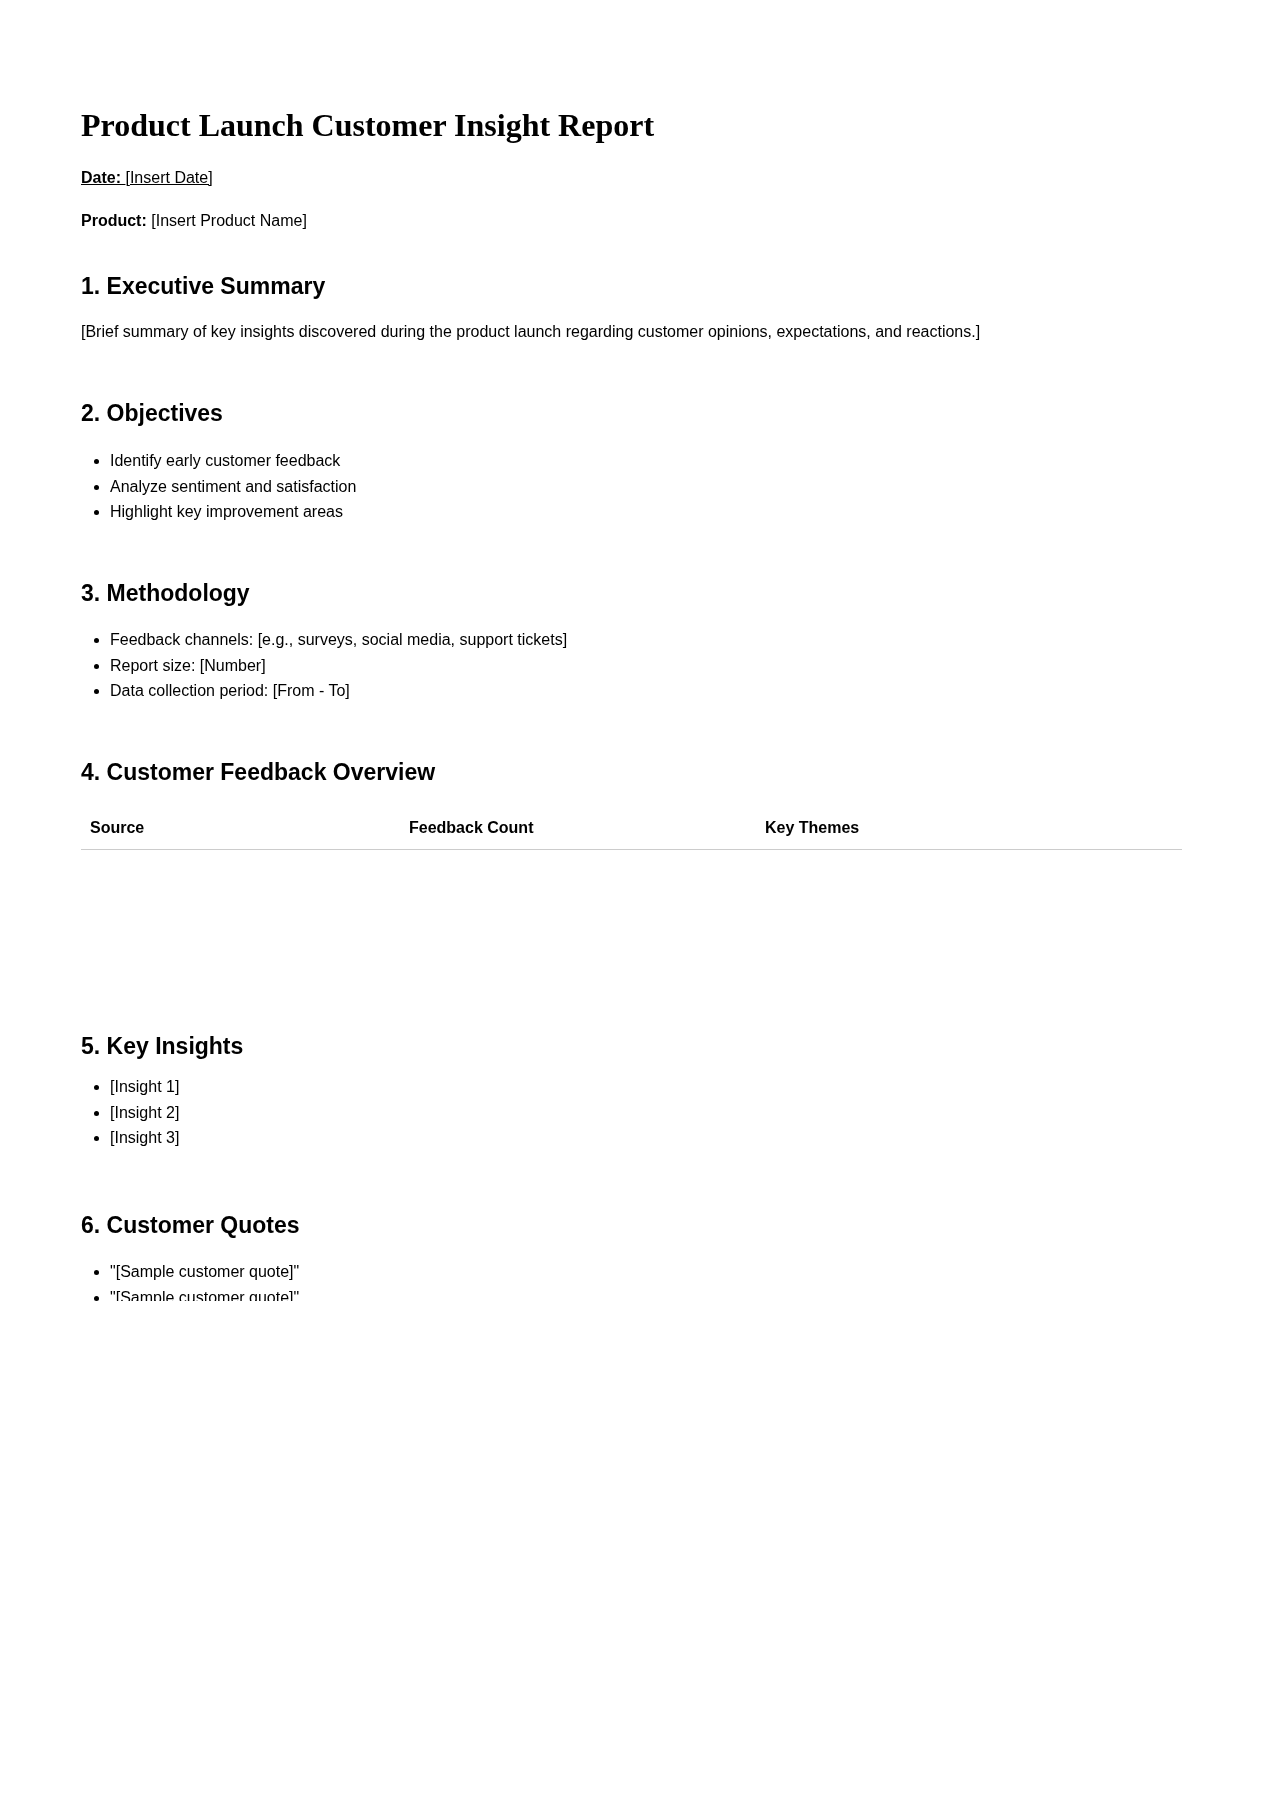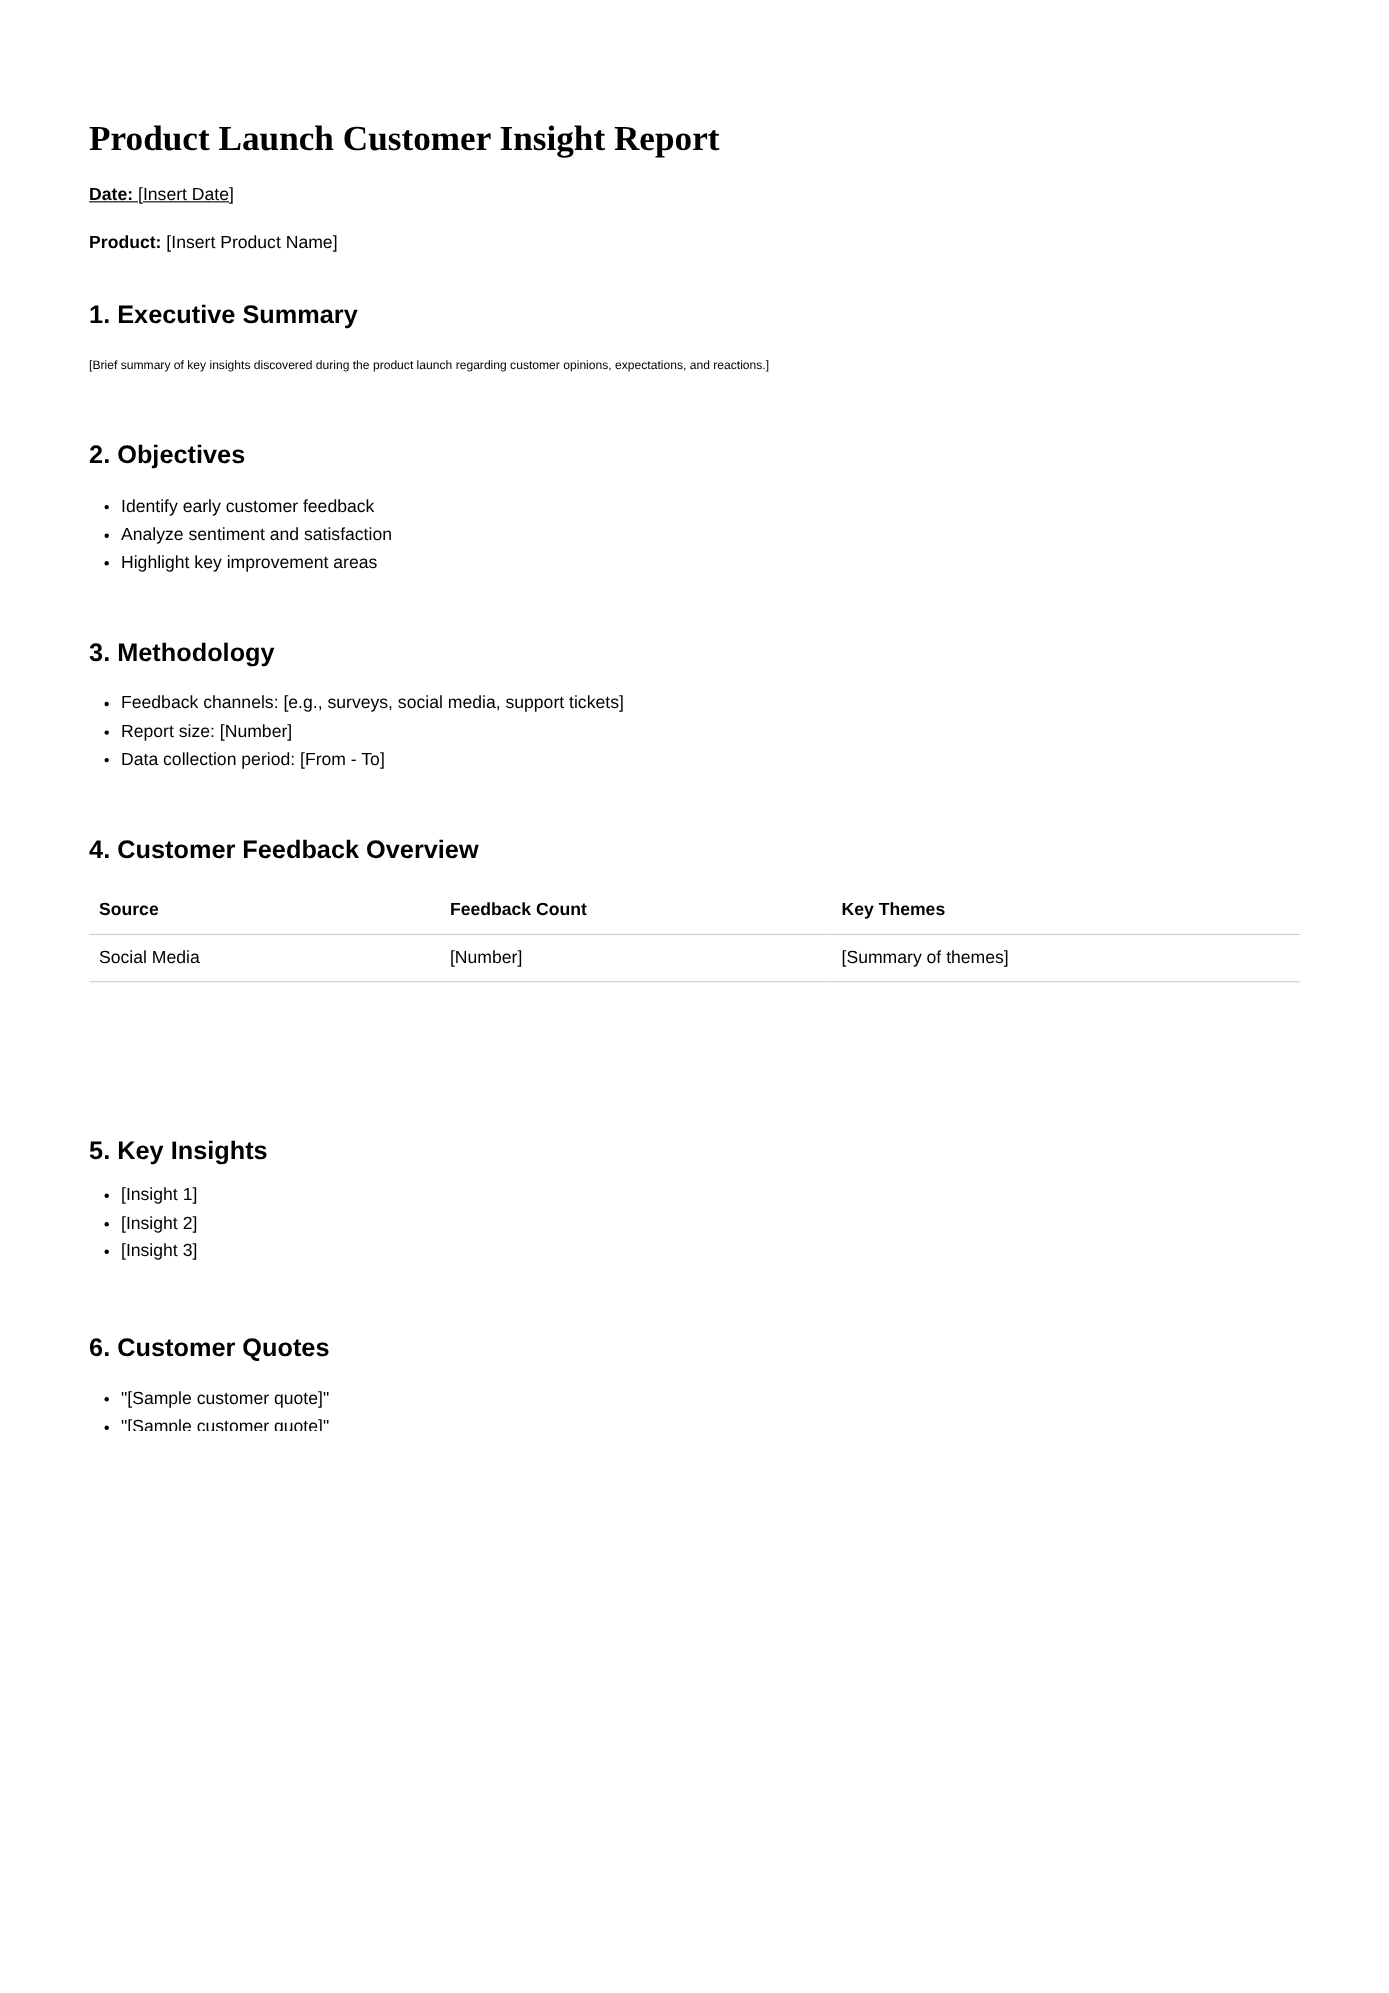--- a/index.html
+++ b/index.html
@@ -16,21 +16,21 @@
     }
     .abs { position: absolute; left: 0; white-space: nowrap; }
     h1.title {
       margin: 0; font-size: 32px; font-weight: bold; line-height: 38px; font-family: Liberation Serif, serif;
     }
     h2.section {
       margin: 0; font-size: 23px; font-weight: bold; line-height: 28px;
     }
     .meta { font-size: 16px; line-height: 20px; }
     .meta b { font-weight: bold; }
-    p.summary { margin: 0; font-size: 11px; line-height: 20px; }
+    p.summary { margin: 0; font-size: 16px; line-height: 20px; }
     ul.bullets {
       margin: 0; padding: 0 0 0 19px; list-style: disc;
       font-size: 16px; line-height: 25.6px;
     }
     ul.bullets li { padding-left: 0; margin-left: 10px; }
     table.feedback {
       position: absolute; left: 0; width: 1101px;
       border-collapse: collapse; font-size: 16px;
     }
     table.feedback th, table.feedback td {
@@ -84,25 +84,20 @@
           <col class="c3">
         </colgroup>
       <thead>
         <tr>
           <th>Source</th>
           <th>Feedback Count</th>
           <th>Key Themes</th>
         </tr>
       </thead>
       <tbody>
-        <tr>
-          <td>Social Media</td>
-          <td>[Number]</td>
-          <td>[Summary of themes]</td>
-        </tr>
       </tbody>
     </table>
 
     <h2 class="section abs" style="top:1032px;">5. Key Insights</h2>
     <ul class="bullets abs" style="top:1074px;">
       <li>[Insight 1]</li>
       <li>[Insight 2]</li>
       <li>[Insight 3]</li>
     </ul>
 

